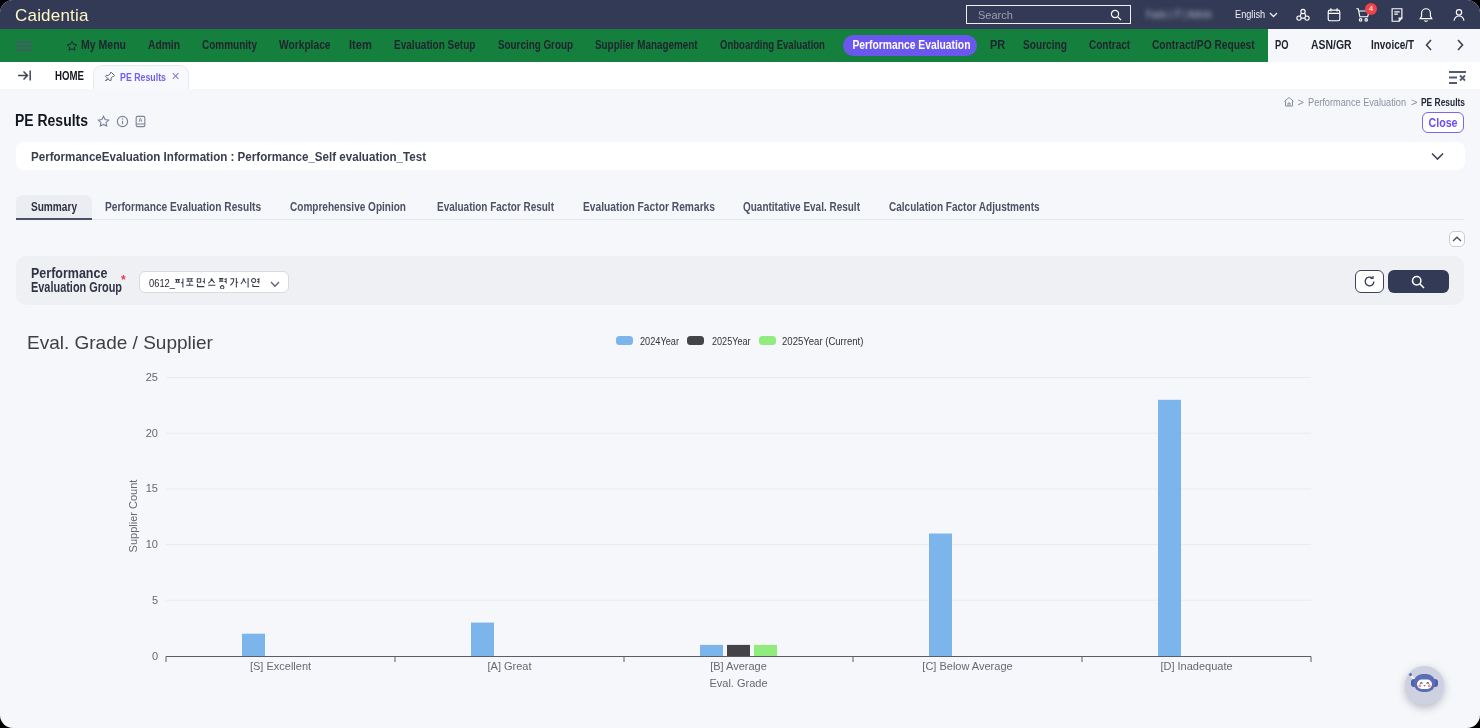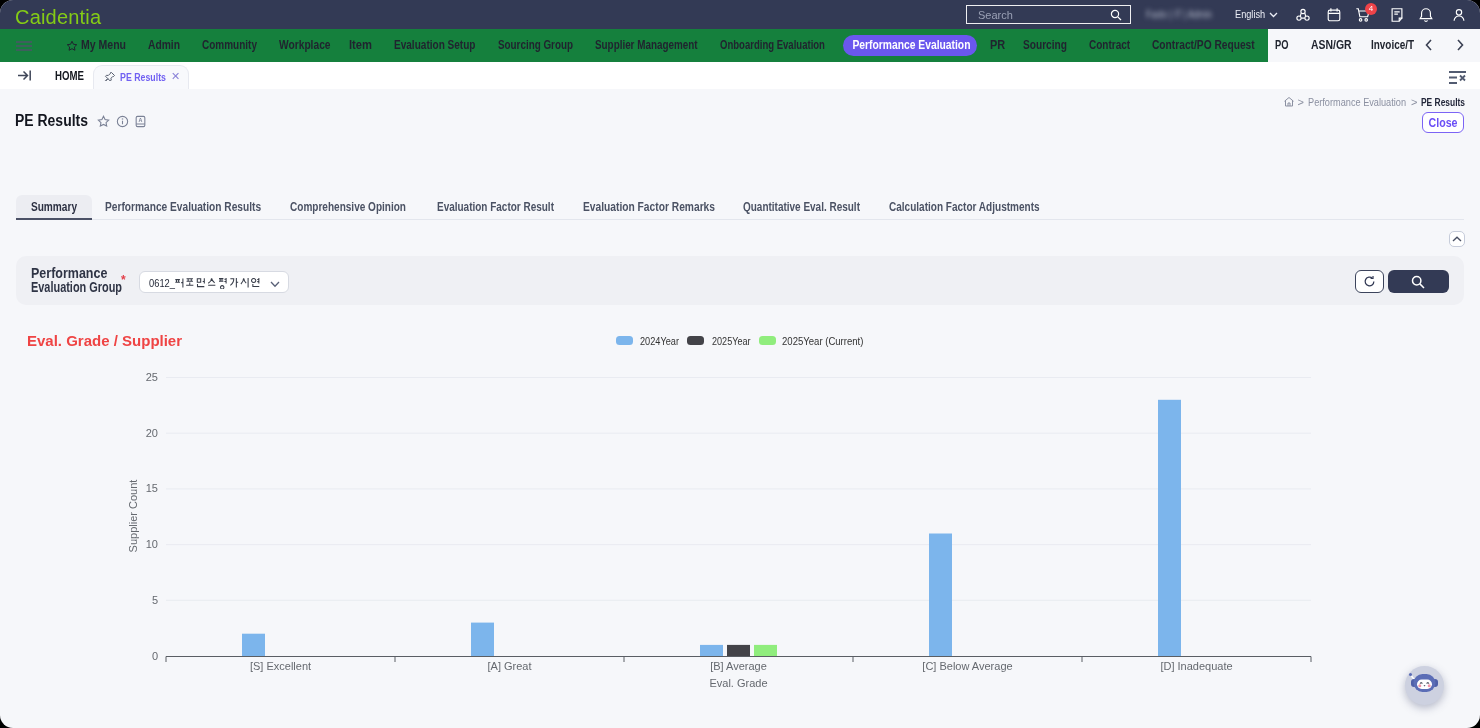--- a/index.html
+++ b/index.html
@@ -2,21 +2,21 @@
 <html><head>
 <meta charset="utf-8">
 <style>
 * { margin:0; padding:0; box-sizing:border-box; }
 html,body { width:1480px; height:728px; background:#000; font-family:"Liberation Sans",sans-serif; }
 .app { position:absolute; left:0; top:0; width:1480px; height:728px; border-radius:13px; overflow:hidden; background:#f6f7fa; }
 .abs { position:absolute; }
 
 
 .topbar { position:absolute; left:0; top:0; width:1480px; height:29px; background:#333a55; }
-.logo { position:absolute; left:15px; top:6px; color:#84cc16; font-size:20px; letter-spacing:.2px; }
+.logo { position:absolute; left:15px; top:6px; color:#fef9c3; font-size:17px; letter-spacing:.2px; }
 .searchbox { position:absolute; left:966px; top:5px; width:165px; height:19px; border:1px solid rgba(255,255,255,.92); border-radius:0; }
 .searchbox span { position:absolute; left:11px; top:3px; font-size:11px; color:#9aa0b5; }
 .searchbox svg { position:absolute; right:8px; top:3px; }
 .uname { position:absolute; left:1146px; top:8px; font-size:11px; color:#b6bccc; filter:blur(2.6px); transform-origin:0 50%; transform:scaleX(.77); white-space:nowrap; }
 .lang { position:absolute; left:1235px; top:8px; font-size:11.5px; color:#eceef6; transform-origin:0 50%; transform:scaleX(.8); }
 .langchev { position:absolute; left:1269px; top:12px; }
 .tbicon { position:absolute; top:5px; }
 .badge { position:absolute; left:1365px; top:3px; width:12px; height:12px; border-radius:50%; background:#ee4349; color:#fff; font-size:8px; text-align:center; line-height:12px; }
 
 
@@ -58,21 +58,21 @@
 .filterpanel { position:absolute; left:16px; top:256px; width:1448px; height:49px; background:#eff0f4; border-radius:10px; }
 .flabel { position:absolute; left:31px; top:267px; font-size:14px; font-weight:bold; color:#2f3445; line-height:13.5px; }
 .flabel span { display:block; transform-origin:0 50%; white-space:nowrap; }
 .fstar { position:absolute; left:121px; top:273px; color:#e3404a; font-size:12px; font-weight:bold; }
 .fselect { position:absolute; left:139px; top:271px; width:150px; height:21.5px; background:#fff; border:1px solid #d7dae2; border-radius:6px; }
 .fselect svg.chev { position:absolute; right:9px; top:8px; }
 .refreshbtn { position:absolute; left:1355px; top:270px; width:29px; height:23px; border:1.5px solid #3c445c; border-radius:6px; background:#fff; }
 .searchbtn { position:absolute; left:1388px; top:270px; width:61px; height:23px; border-radius:6px; background:#333a55; }
 
 
-.charttitle { position:absolute; left:27px; top:332px; font-size:15px; font-weight:bold; color:#ef4444; }
+.charttitle { position:absolute; left:27px; top:332px; font-size:19px; font-weight:normal; color:#404040; }
 .lgsw { position:absolute; width:17px; height:9px; border-radius:3.5px; top:336px; }
 .lgtx { position:absolute; top:334.5px; font-size:11.5px; color:#333; transform-origin:0 50%; white-space:nowrap; }
 
 
 .bot { position:absolute; left:1405px; top:666px; width:39px; height:39px; border-radius:50%; background:#cdd1e0; box-shadow:0 3px 8px rgba(60,70,110,.35); }
 </style>
 </head>
 <body>
 <div class="app">
 
@@ -204,20 +204,26 @@
       </svg>
     <svg width="13" height="13" viewBox="0 0 24 24" fill="none" stroke="#7b8296" stroke-width="2">
         <rect x="4" y="2.5" width="16" height="19" rx="2.5"></rect>
         <line x1="4" y1="16.5" x2="20" y2="16.5"></line>
         <text x="8.2" y="12.5" font-size="10" fill="#7b8296" stroke="none" font-weight="bold" font-family="Liberation Sans">A</text>
       </svg>
   </div>
   <div class="closebtn">
       <span>Close</span>
     </div>
+  <div class="infobar">
+      <span class="t">PerformanceEvaluation Information : Performance_Self evaluation_Test</span>
+    <svg width="13" height="9" viewBox="0 0 13 9">
+        <path d="M1 1.5l5.5 5.5L12 1.5" fill="none" stroke="#3f4553" stroke-width="1.6"></path>
+      </svg>
+  </div>
 
   <div class="tabs2line"></div>
   <div class="sumtab">
       <span>Summary</span>
     </div>
   <div class="t2" style="left:105px;transform:scaleX(.814)">Performance Evaluation Results</div>
   <div class="t2" style="left:290px;transform:scaleX(.803)">Comprehensive Opinion</div>
   <div class="t2" style="left:437px;transform:scaleX(.798)">Evaluation Factor Result</div>
   <div class="t2" style="left:583px;transform:scaleX(.819)">Evaluation Factor Remarks</div>
   <div class="t2" style="left:742.5px;transform:scaleX(.798)">Quantitative Eval. Result</div>

